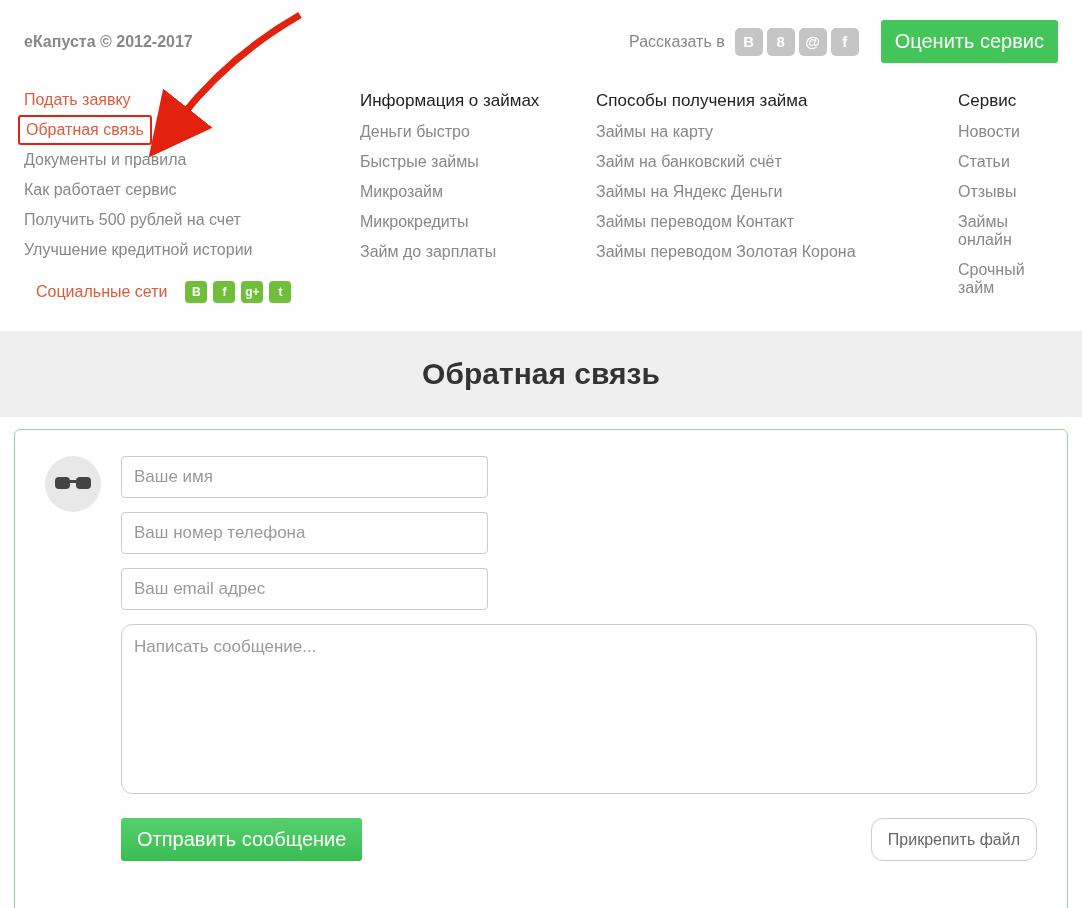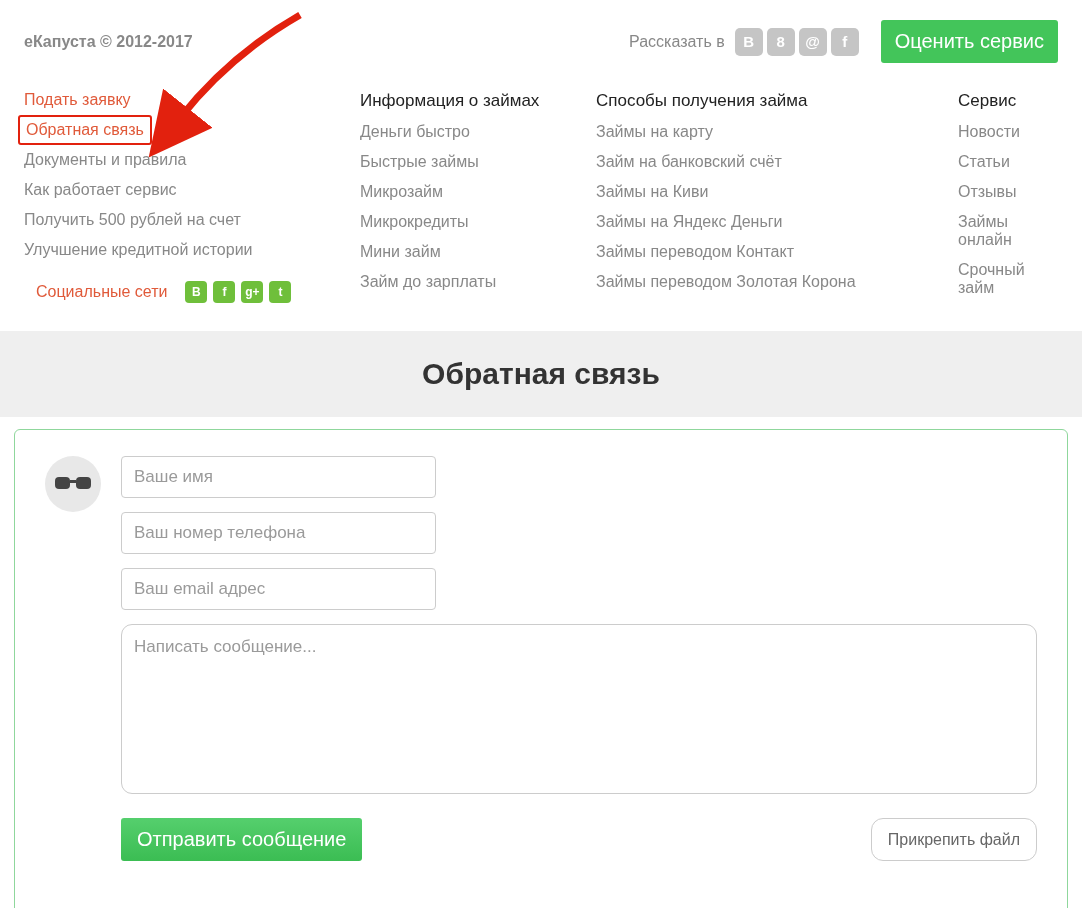--- a/index.html
+++ b/index.html
@@ -114,21 +114,21 @@
   }
   .form-row{display:flex;gap:20px;}
   .avatar{
     width:56px;height:56px;border-radius:50%;
     background:#e8e8e8;
     display:flex;align-items:center;justify-content:center;
     flex-shrink:0;
   }
   .fields{flex:1;}
   .inp{
-    width:315px;
+    width:367px;
     border:1px solid #ccc;
     border-radius:4px;
     padding:10px 12px;
     font-size:17px;
     color:#7f1d1d;
     margin-bottom:14px;
     display:block;
     box-sizing:border-box;
   }
   .inp::placeholder{color:#9a9a9a;}
@@ -191,29 +191,27 @@
         <span class="sm-icon tw">t</span>
       </div>
     </div>
 
     <div class="col col2">
       <span class="col-head">Информация о займах</span>
       <span class="link">Деньги быстро</span>
       <span class="link">Быстрые займы</span>
       <span class="link">Микрозайм</span>
       <span class="link">Микрокредиты</span>
-      <span class="link">Мини займ</span>
       <span class="link">Займ до зарплаты</span>
     </div>
 
     <div class="col col3">
       <span class="col-head">Способы получения займа</span>
       <span class="link">Займы на карту</span>
       <span class="link">Займ на банковский счёт</span>
-      <span class="link">Займы на Киви</span>
       <span class="link">Займы на Яндекс Деньги</span>
       <span class="link">Займы переводом Контакт</span>
       <span class="link">Займы переводом Золотая Корона</span>
     </div>
 
     <div class="col col4">
       <span class="col-head">Сервис</span>
       <span class="link">Новости</span>
       <span class="link">Статьи</span>
       <span class="link">Отзывы</span>

